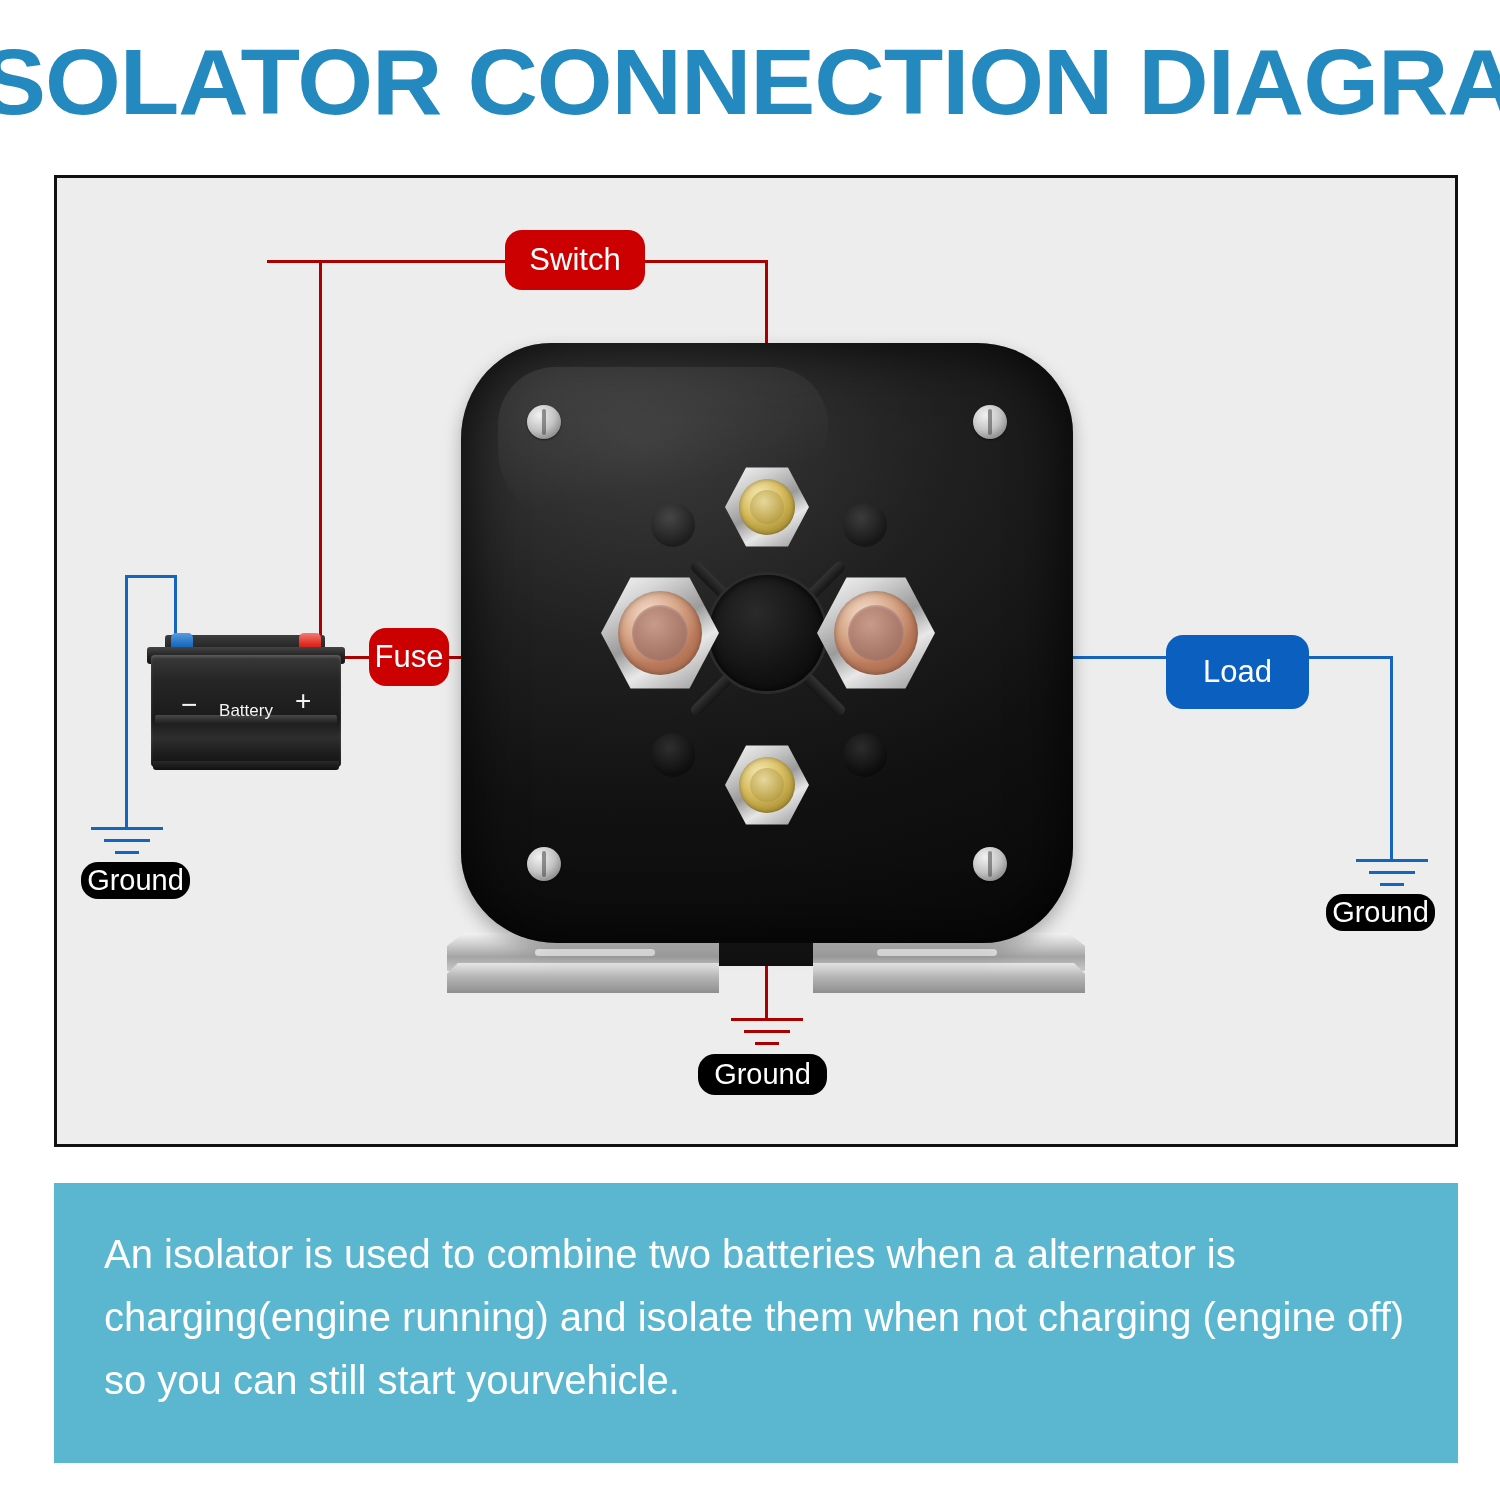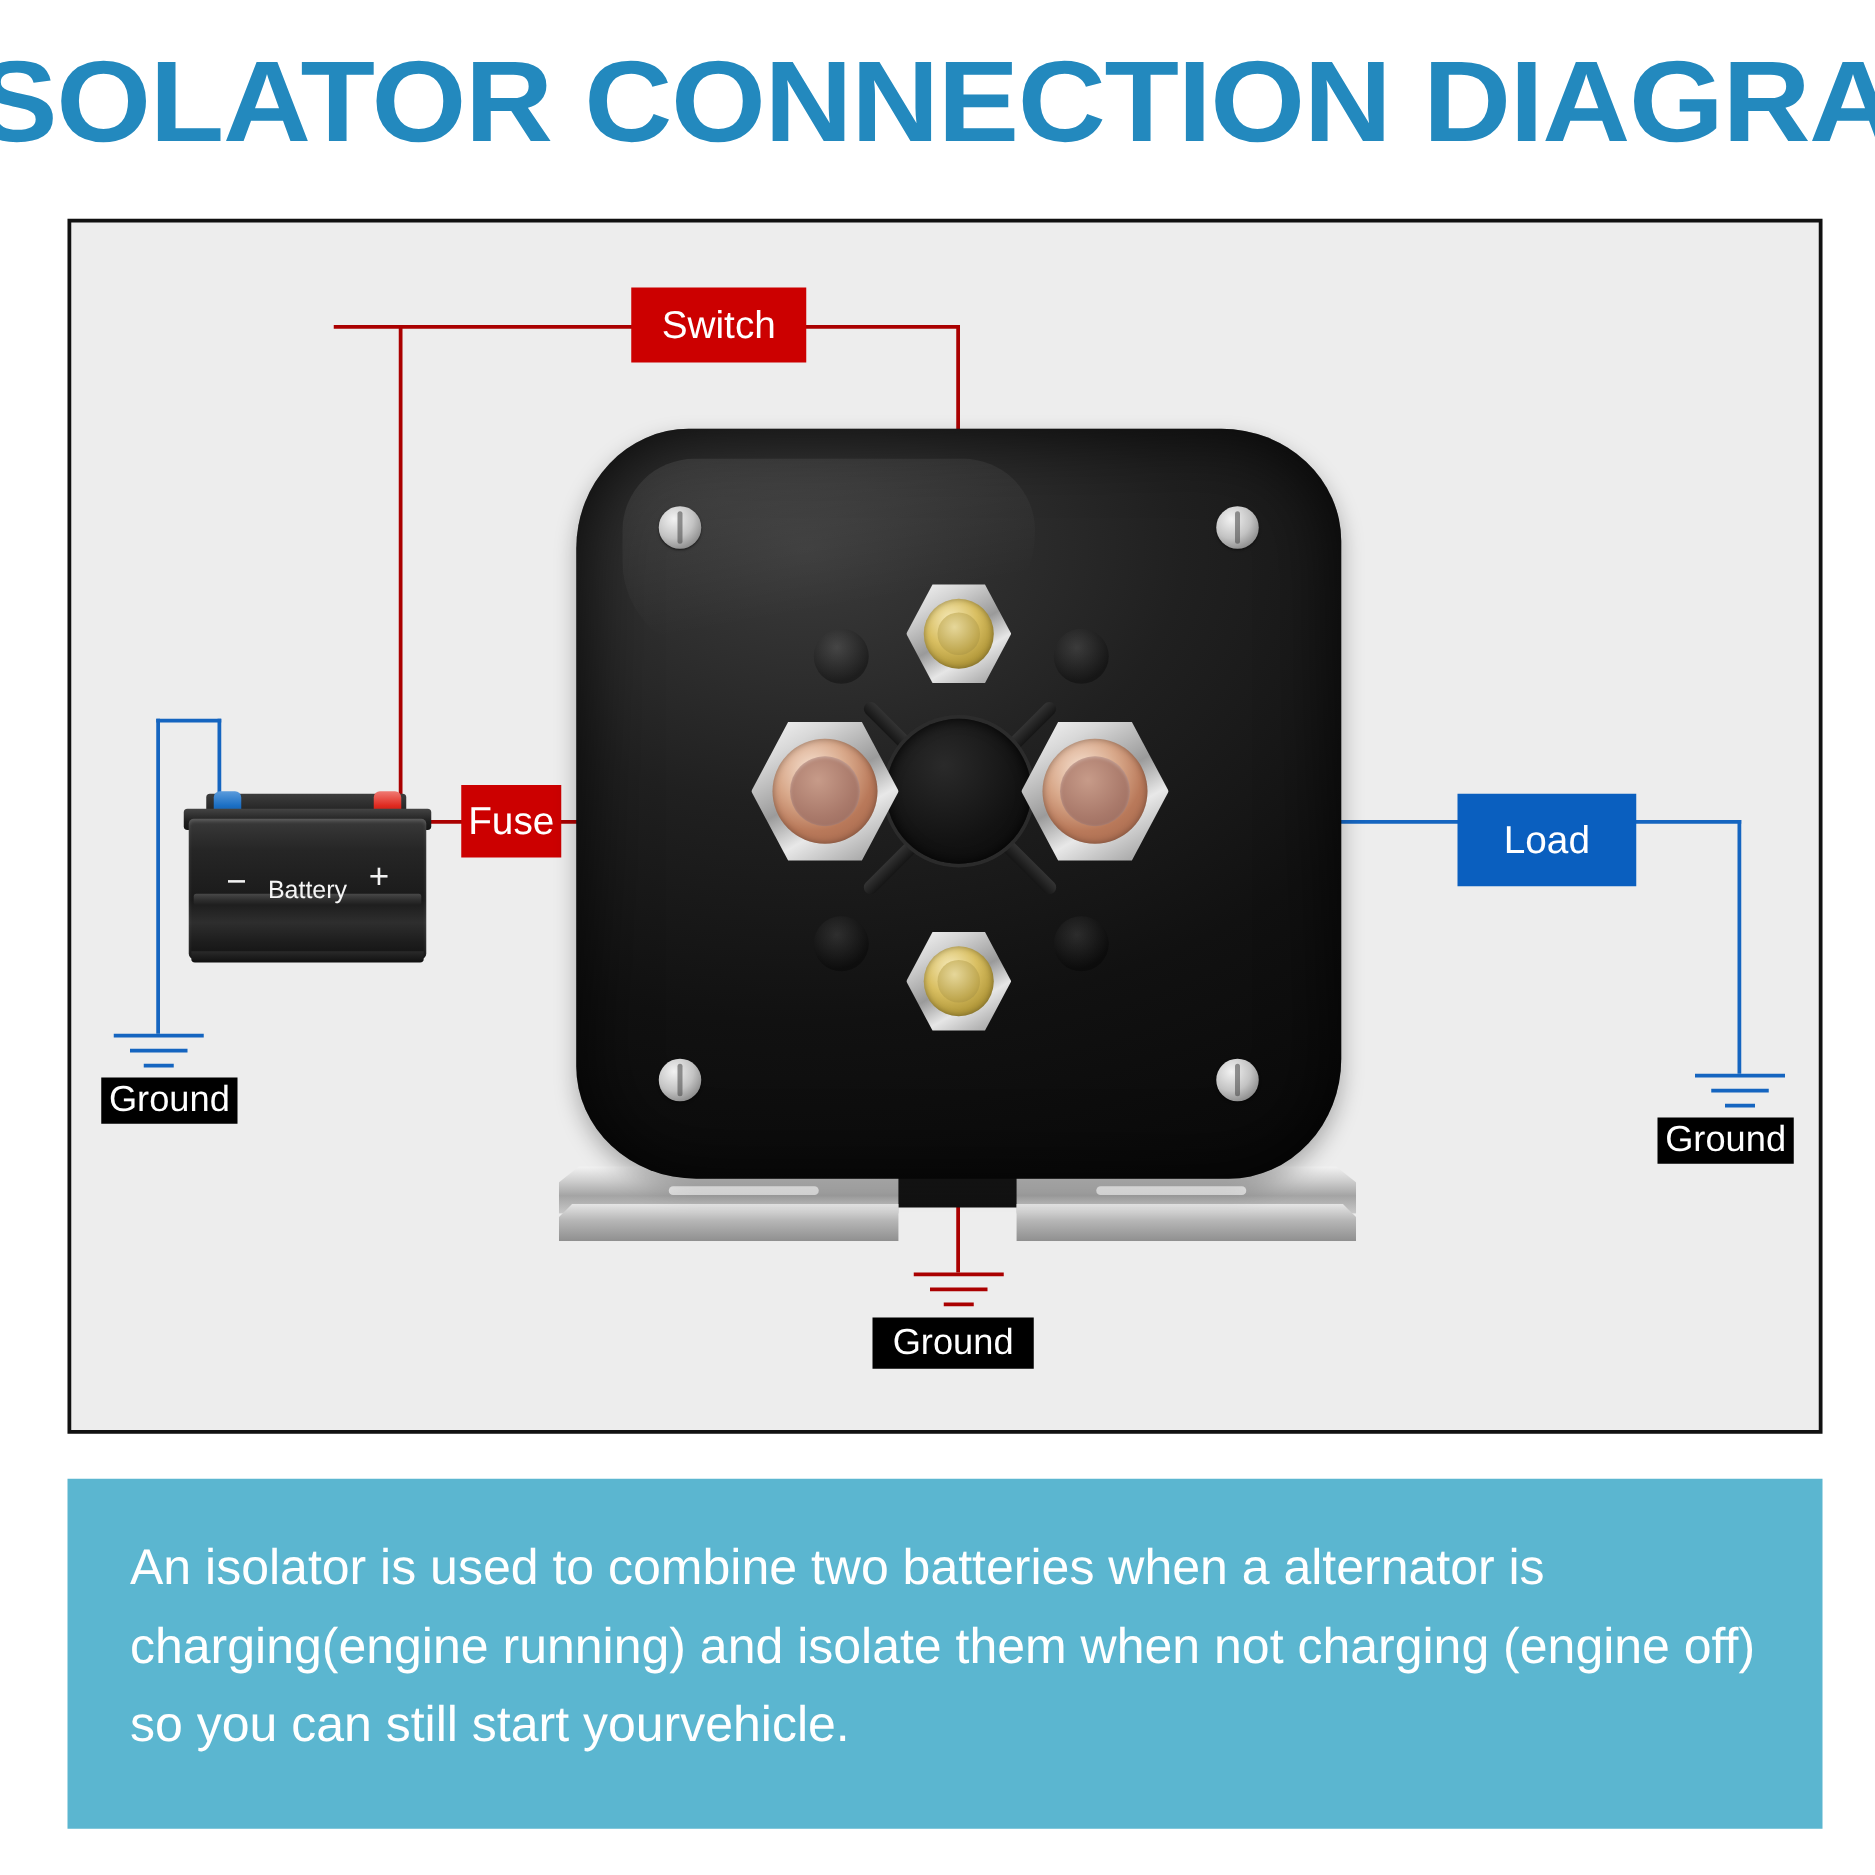--- a/index.html
+++ b/index.html
@@ -53,20 +53,21 @@
   .lbl {
     position: absolute;
     display: flex;
     align-items: center;
     justify-content: center;
     color: #ffffff;
     font-family: "Liberation Sans", sans-serif;
     font-size: 31px;
     white-space: nowrap;
     box-sizing: border-box;
+    border-radius: 17px;
   }
   .lbl.red   { background: #cc0000; }
   .lbl.blue  { background: #0a5fbf; margin-top: 15px; }
   .lbl.black { background: #000000; font-size: 29px; }
 
   
   .gnd { position: absolute; }
   .gnd i { position: absolute; display: block; height: 3px; left: 50%; transform: translateX(-50%); }
   .gnd i.b1 { width: 72px; top: 0; }
   .gnd i.b2 { width: 46px; top: 12px; }
@@ -112,21 +113,21 @@
   .clamp {
     position: absolute; top: 4px; width: 26px; height: 16px;
     border: 3px solid #2a2a2a; border-radius: 4px; background: #1a1a1a;
   }
   .bat-sym {
     position: absolute; color: #f2f2f2; font-size: 28px; line-height: 1;
     font-family: "Liberation Sans", sans-serif;
   }
   .bat-name {
     position: absolute; left: 0; top: 68px; width: 190px; text-align: center;
-    color: #f5f5f5; font-size: 20px; font-family: "Liberation Sans", sans-serif;
+    color: #f5f5f5; font-size: 17px; font-family: "Liberation Sans", sans-serif;
   }
 
   
   .iso-wrap { position: absolute; }
   .iso-body {
     position: absolute; left: 0; top: 0; width: 100%; height: 100%;
     background:
       radial-gradient(130% 90% at 30% 16%, #3b3b3b 0%, #202020 38%, #111 70%, #0a0a0a 100%);
     border-radius: 90px 96px 90px 96px / 96px 90px 96px 90px;
     box-shadow: inset 0 0 60px rgba(0,0,0,.85), 0 8px 18px rgba(0,0,0,.28);

